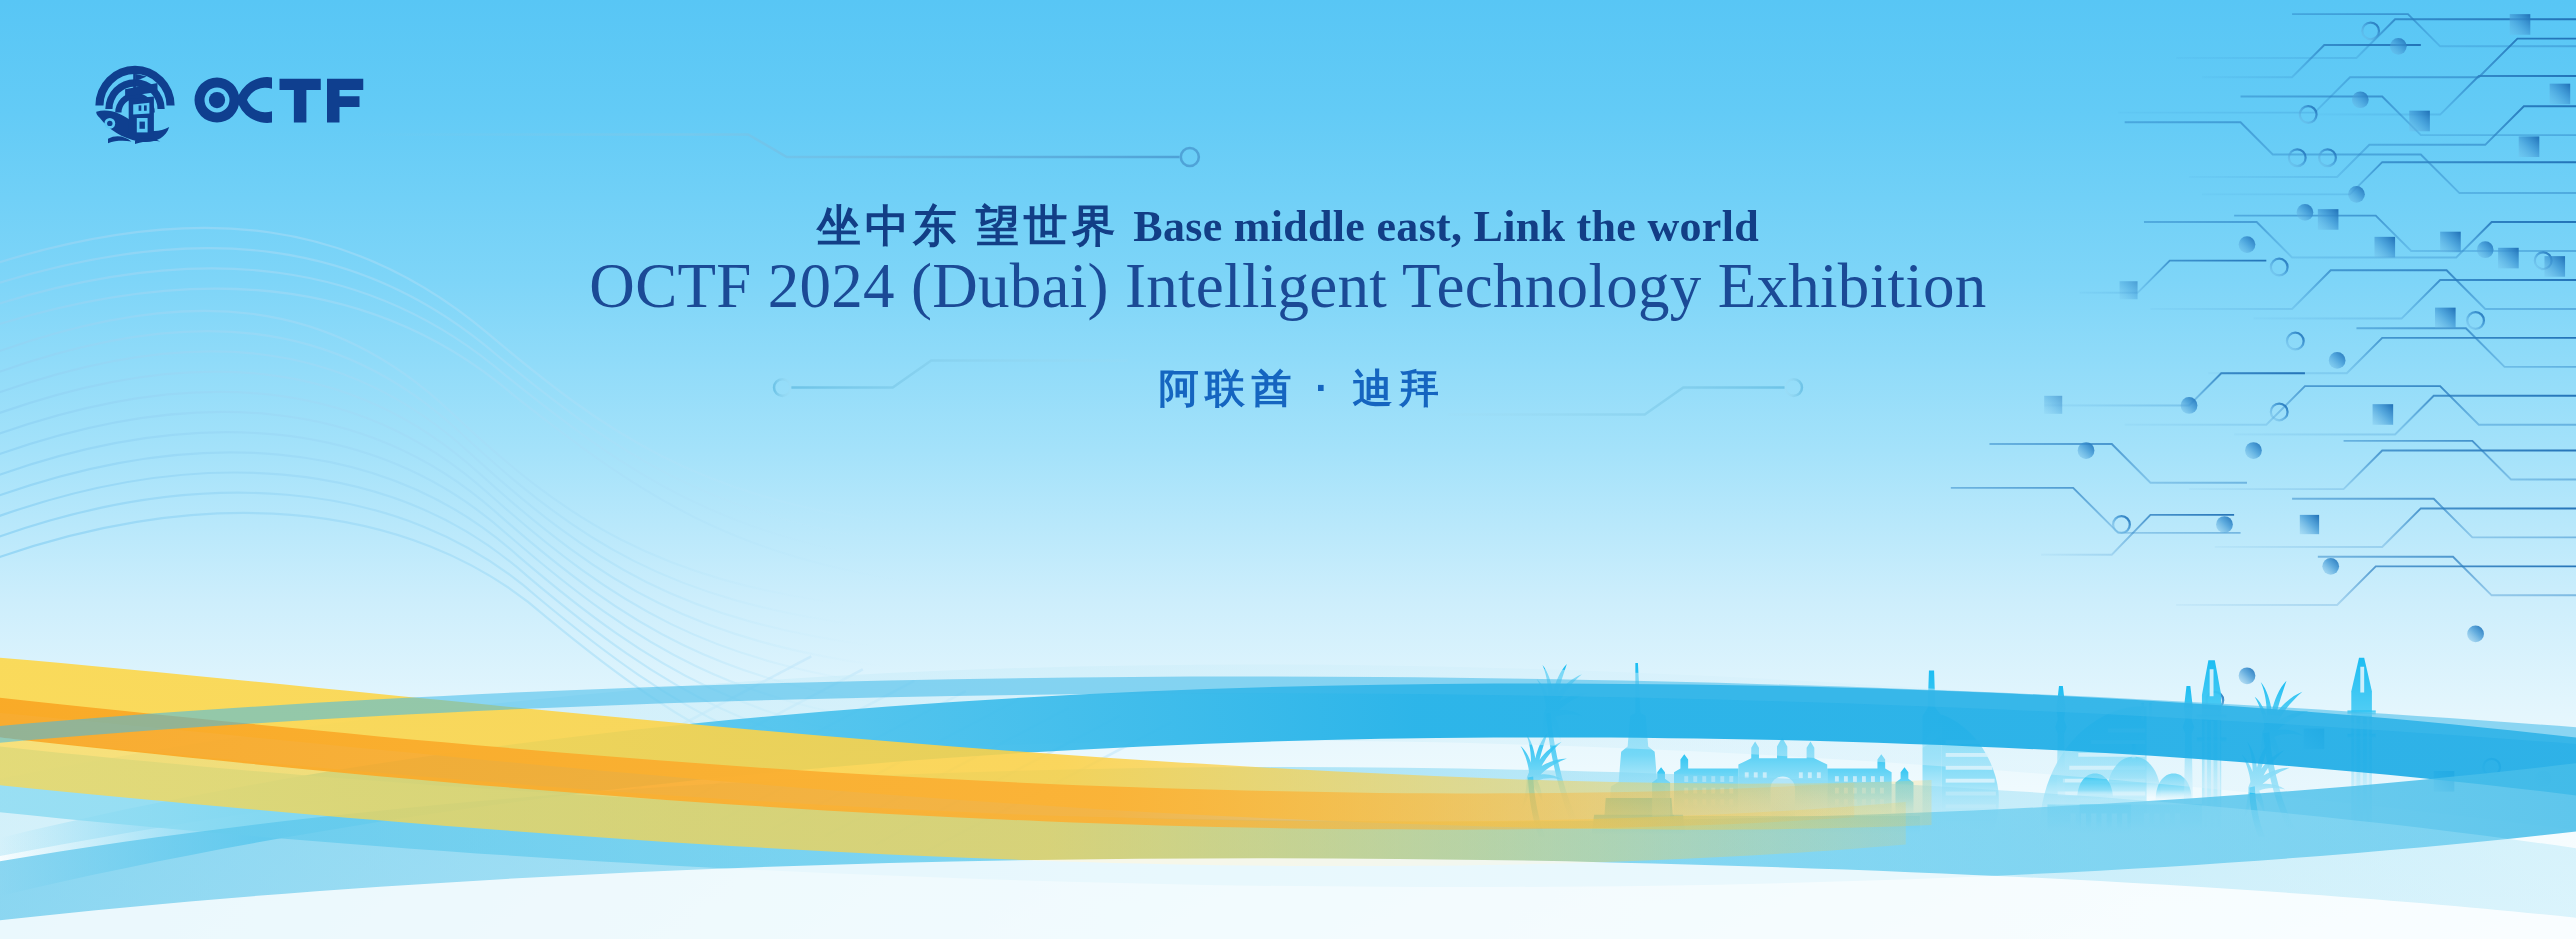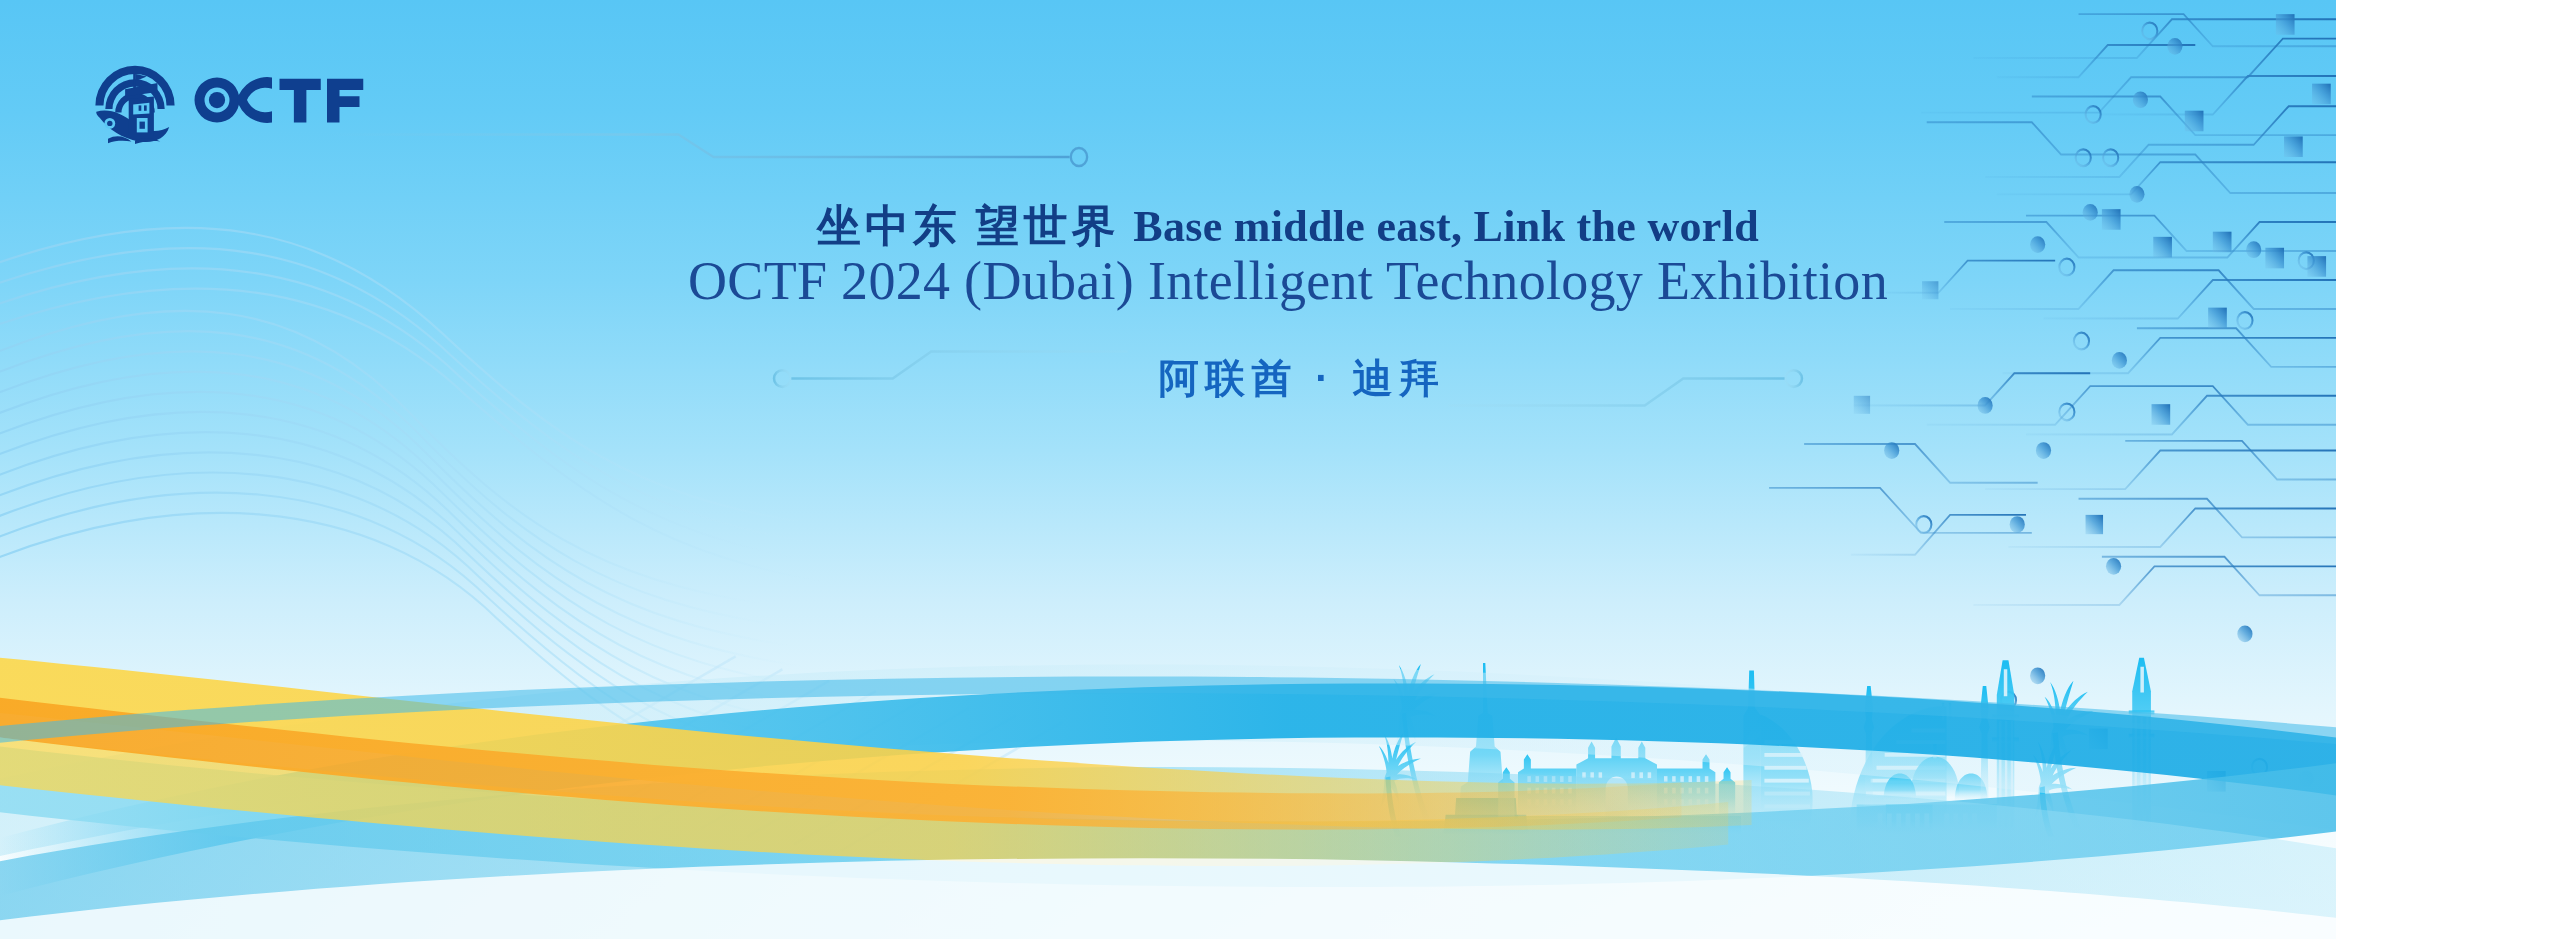--- a/index.html
+++ b/index.html
@@ -7,21 +7,21 @@
     margin: 0;
     padding: 0;
     background: #ffffff;
   }
   body {
     font-family: "Liberation Sans", sans-serif;
   }
 
   #banner {
     position: relative;
-    width: 2336px;
+    width: 2576px;
     height: 939px;
     overflow: hidden;
     background: linear-gradient(to bottom,
         #58c6f5 0%,
         #63cbf6 12%,
         #7ed5f8 30%,
         #a4e2fa 48%,
         #cdeefc 64%,
         #e4f6fd 76%,
         #f2fbfe 86%,
@@ -78,21 +78,21 @@
     line-height: 1.04;
     color: #103b83;
     letter-spacing: 1.3px;
     white-space: nowrap;
   }
 
   .subheadline {
     margin-top: 3.9px;
     font-family: "Liberation Serif", "DejaVu Serif", serif;
     font-weight: 400;
-    font-size: 54px;
+    font-size: 63px;
     line-height: 1.05;
     color: #1b4a96;
     letter-spacing: 0.3px;
     white-space: nowrap;
   }
 
   .location-row {
     margin-top: 30px;
     display: flex;
     align-items: center;

